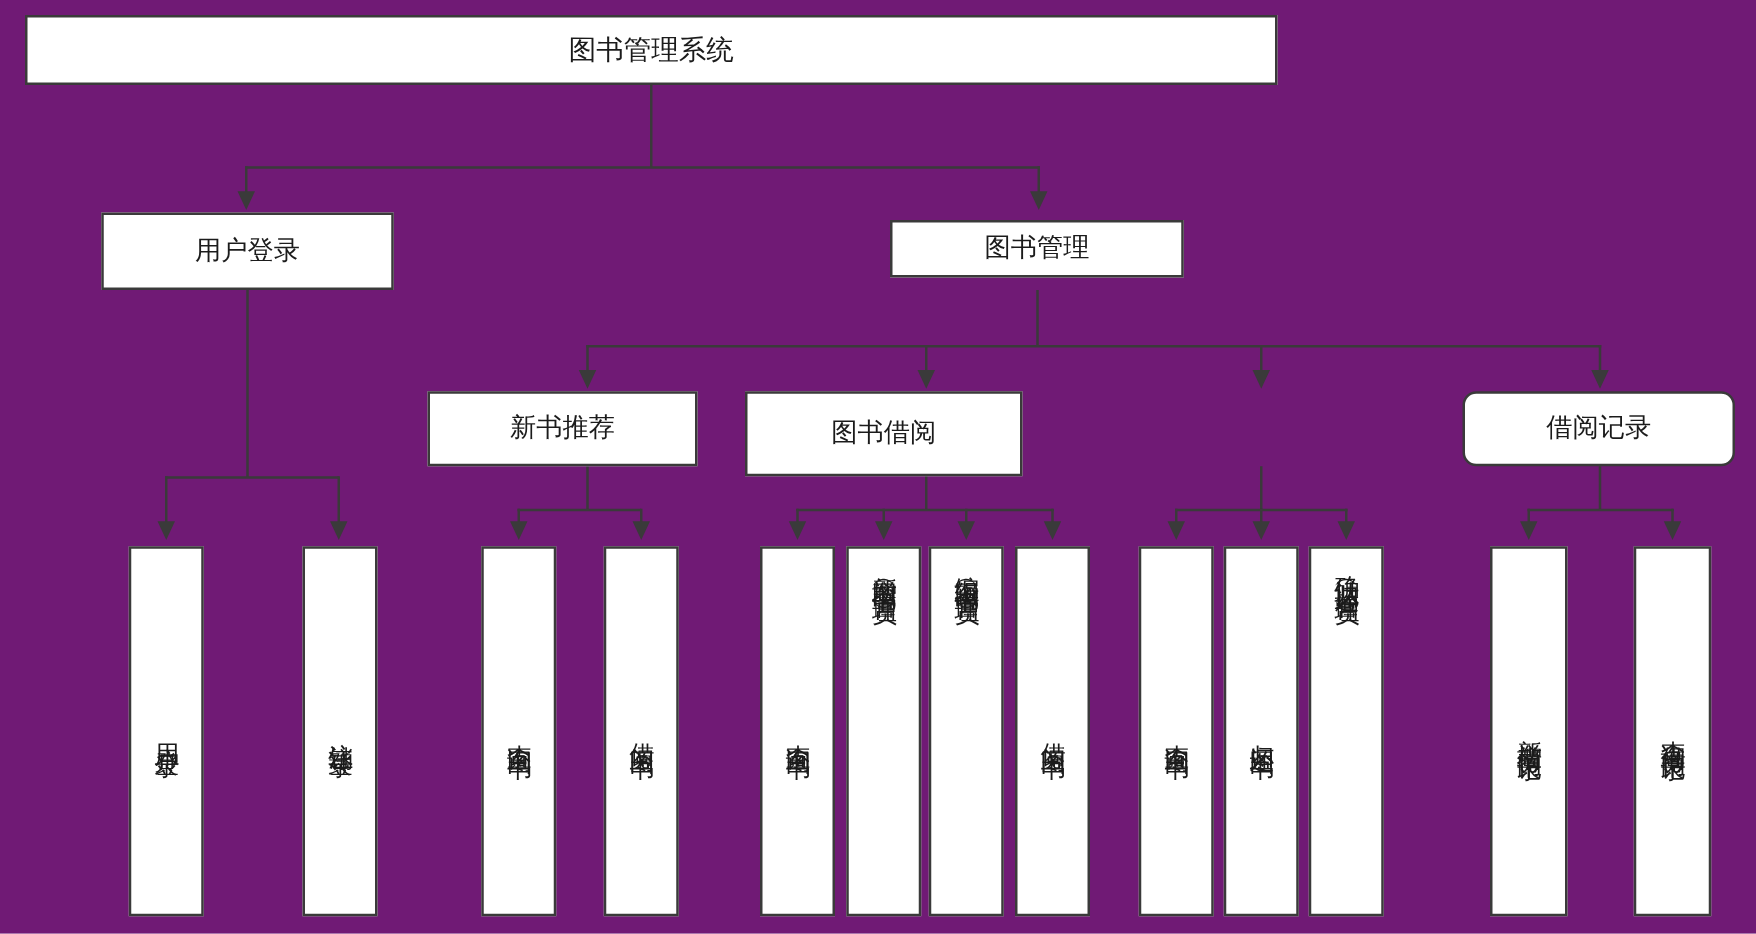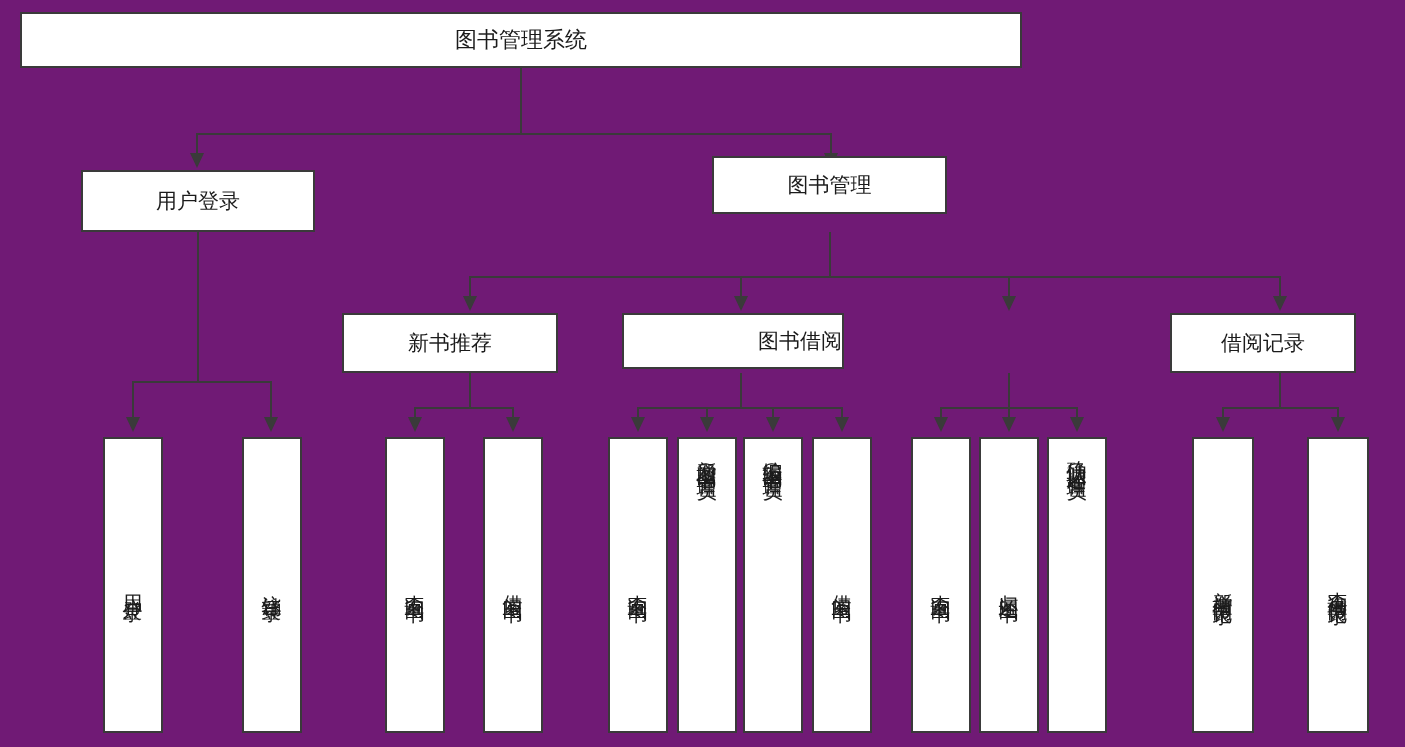--- a/index.html
+++ b/index.html
@@ -108,21 +108,21 @@
   <div class="conn hline" style="left:196px; top:133px; width:636px; height:2px;"></div>
 
   <div class="conn vline" style="left:196px; top:133px; width:2px; height:22px;"></div>
   <div class="arrow" style="left:190px; top:153px;"></div>
   <div class="conn vline" style="left:830px; top:133px; width:2px; height:22px;"></div>
   <div class="arrow" style="left:824px; top:153px;"></div>
 
   <div class="node horiz" style="left:81px; top:170px; width:234px; height:62px;">
     <span class="label">用户登录</span>
   </div>
-  <div class="node horiz" style="left:712px; top:156px; width:235px; height:58px;">
+  <div class="node horiz" style="left:712px; top:176px; width:235px; height:46px;">
     <span class="label">图书管理</span>
   </div>
 
   <div class="conn vline" style="left:197px; top:232px; width:2px; height:150px;"></div>
   <div class="conn hline" style="left:132px; top:381px; width:139px; height:2px;"></div>
   <div class="conn vline" style="left:132px; top:381px; width:2px; height:38px;"></div>
   <div class="arrow" style="left:126px; top:417px;"></div>
   <div class="conn vline" style="left:270px; top:381px; width:2px; height:38px;"></div>
   <div class="arrow" style="left:264px; top:417px;"></div>
 
@@ -133,24 +133,24 @@
   <div class="conn vline" style="left:740px; top:276px; width:2px; height:22px;"></div>
   <div class="arrow" style="left:734px; top:296px;"></div>
   <div class="conn vline" style="left:1008px; top:276px; width:2px; height:22px;"></div>
   <div class="arrow" style="left:1002px; top:296px;"></div>
   <div class="conn vline" style="left:1279px; top:276px; width:2px; height:22px;"></div>
   <div class="arrow" style="left:1273px; top:296px;"></div>
 
   <div class="node horiz" style="left:342px; top:313px; width:216px; height:60px;">
     <span class="label">新书推荐</span>
   </div>
-  <div class="node horiz" style="left:622px; top:313px; width:222px; height:56px;justify-content:flex-end;">
+  <div class="node horiz" style="left:596px; top:313px; width:222px; height:68px;">
     <span class="label">图书借阅</span>
   </div>
-  <div class="node horiz" style="left:1170px; top:313px; width:186px; height:60px;">
+  <div class="node horiz" style="left:1170px; top:313px; width:218px; height:60px;border-radius:11px;">
     <span class="label">借阅记录</span>
   </div>
 
   <div class="conn vline" style="left:469px; top:373px; width:2px; height:35px;"></div>
   <div class="conn hline" style="left:414px; top:407px; width:99px; height:2px;"></div>
   <div class="conn vline" style="left:414px; top:407px; width:2px; height:12px;"></div>
   <div class="arrow" style="left:408px; top:417px;"></div>
   <div class="conn vline" style="left:512px; top:407px; width:2px; height:12px;"></div>
   <div class="arrow" style="left:506px; top:417px;"></div>
 

